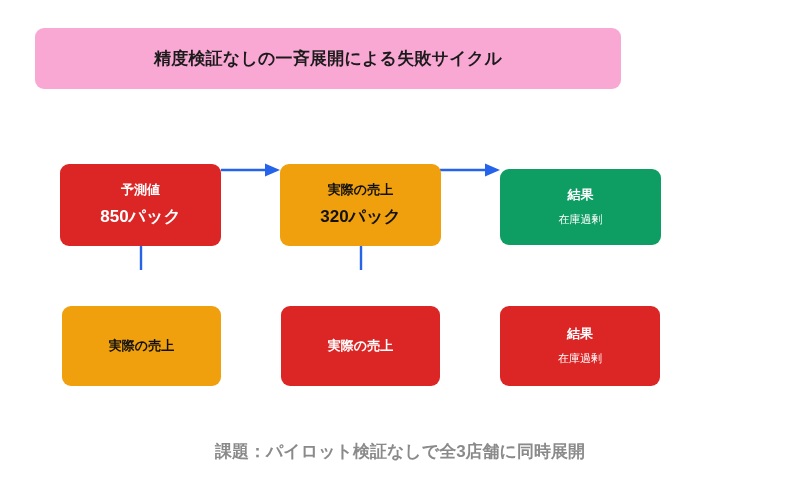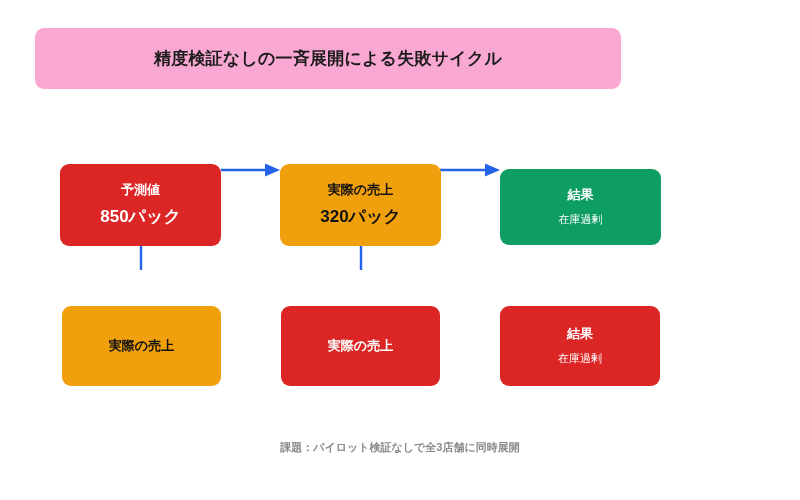--- a/index.html
+++ b/index.html
@@ -95,21 +95,21 @@
     fill: #2563eb;
   }
 
   
   #footer-caption {
     position: absolute;
     left: 0;
     top: 440px;
     width: 800px;
     text-align: center;
-    font-size: 11px;
+    font-size: 17px;
     font-weight: bold;
     color: #8a8a8a;
     white-space: nowrap;
   }
 </style>
 </head>
 <body>
 
 <div id="canvas">
 

